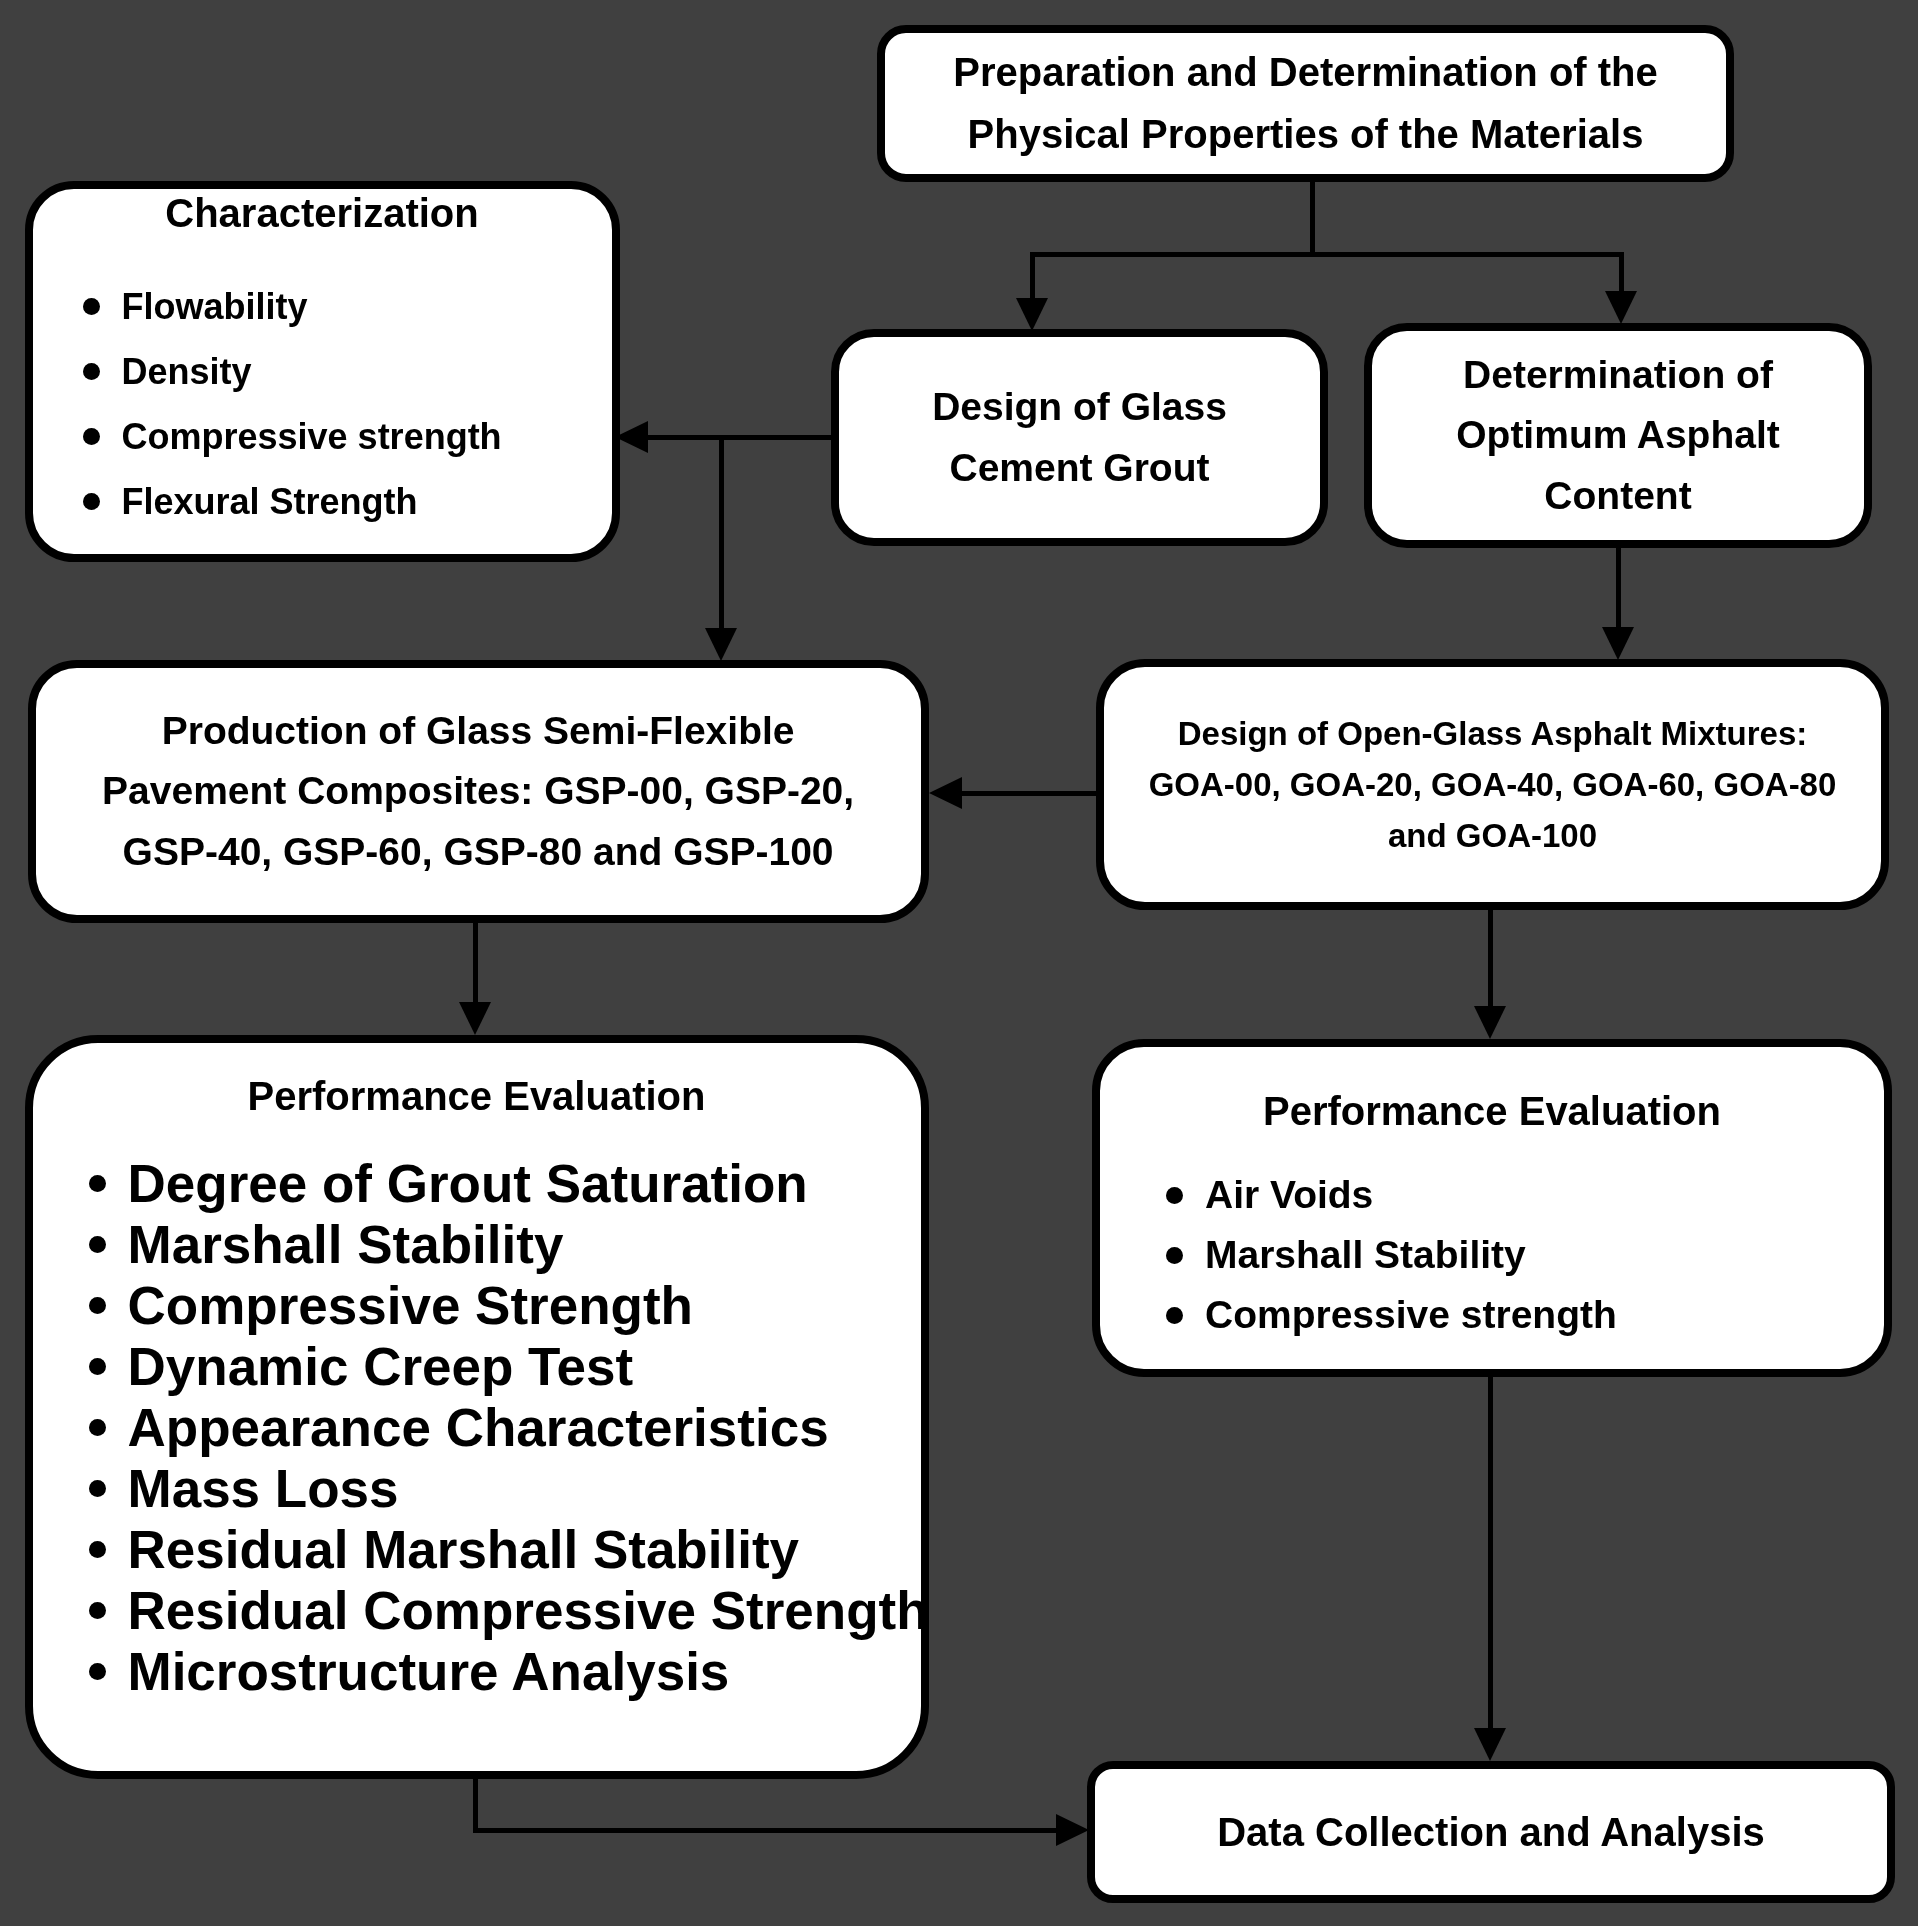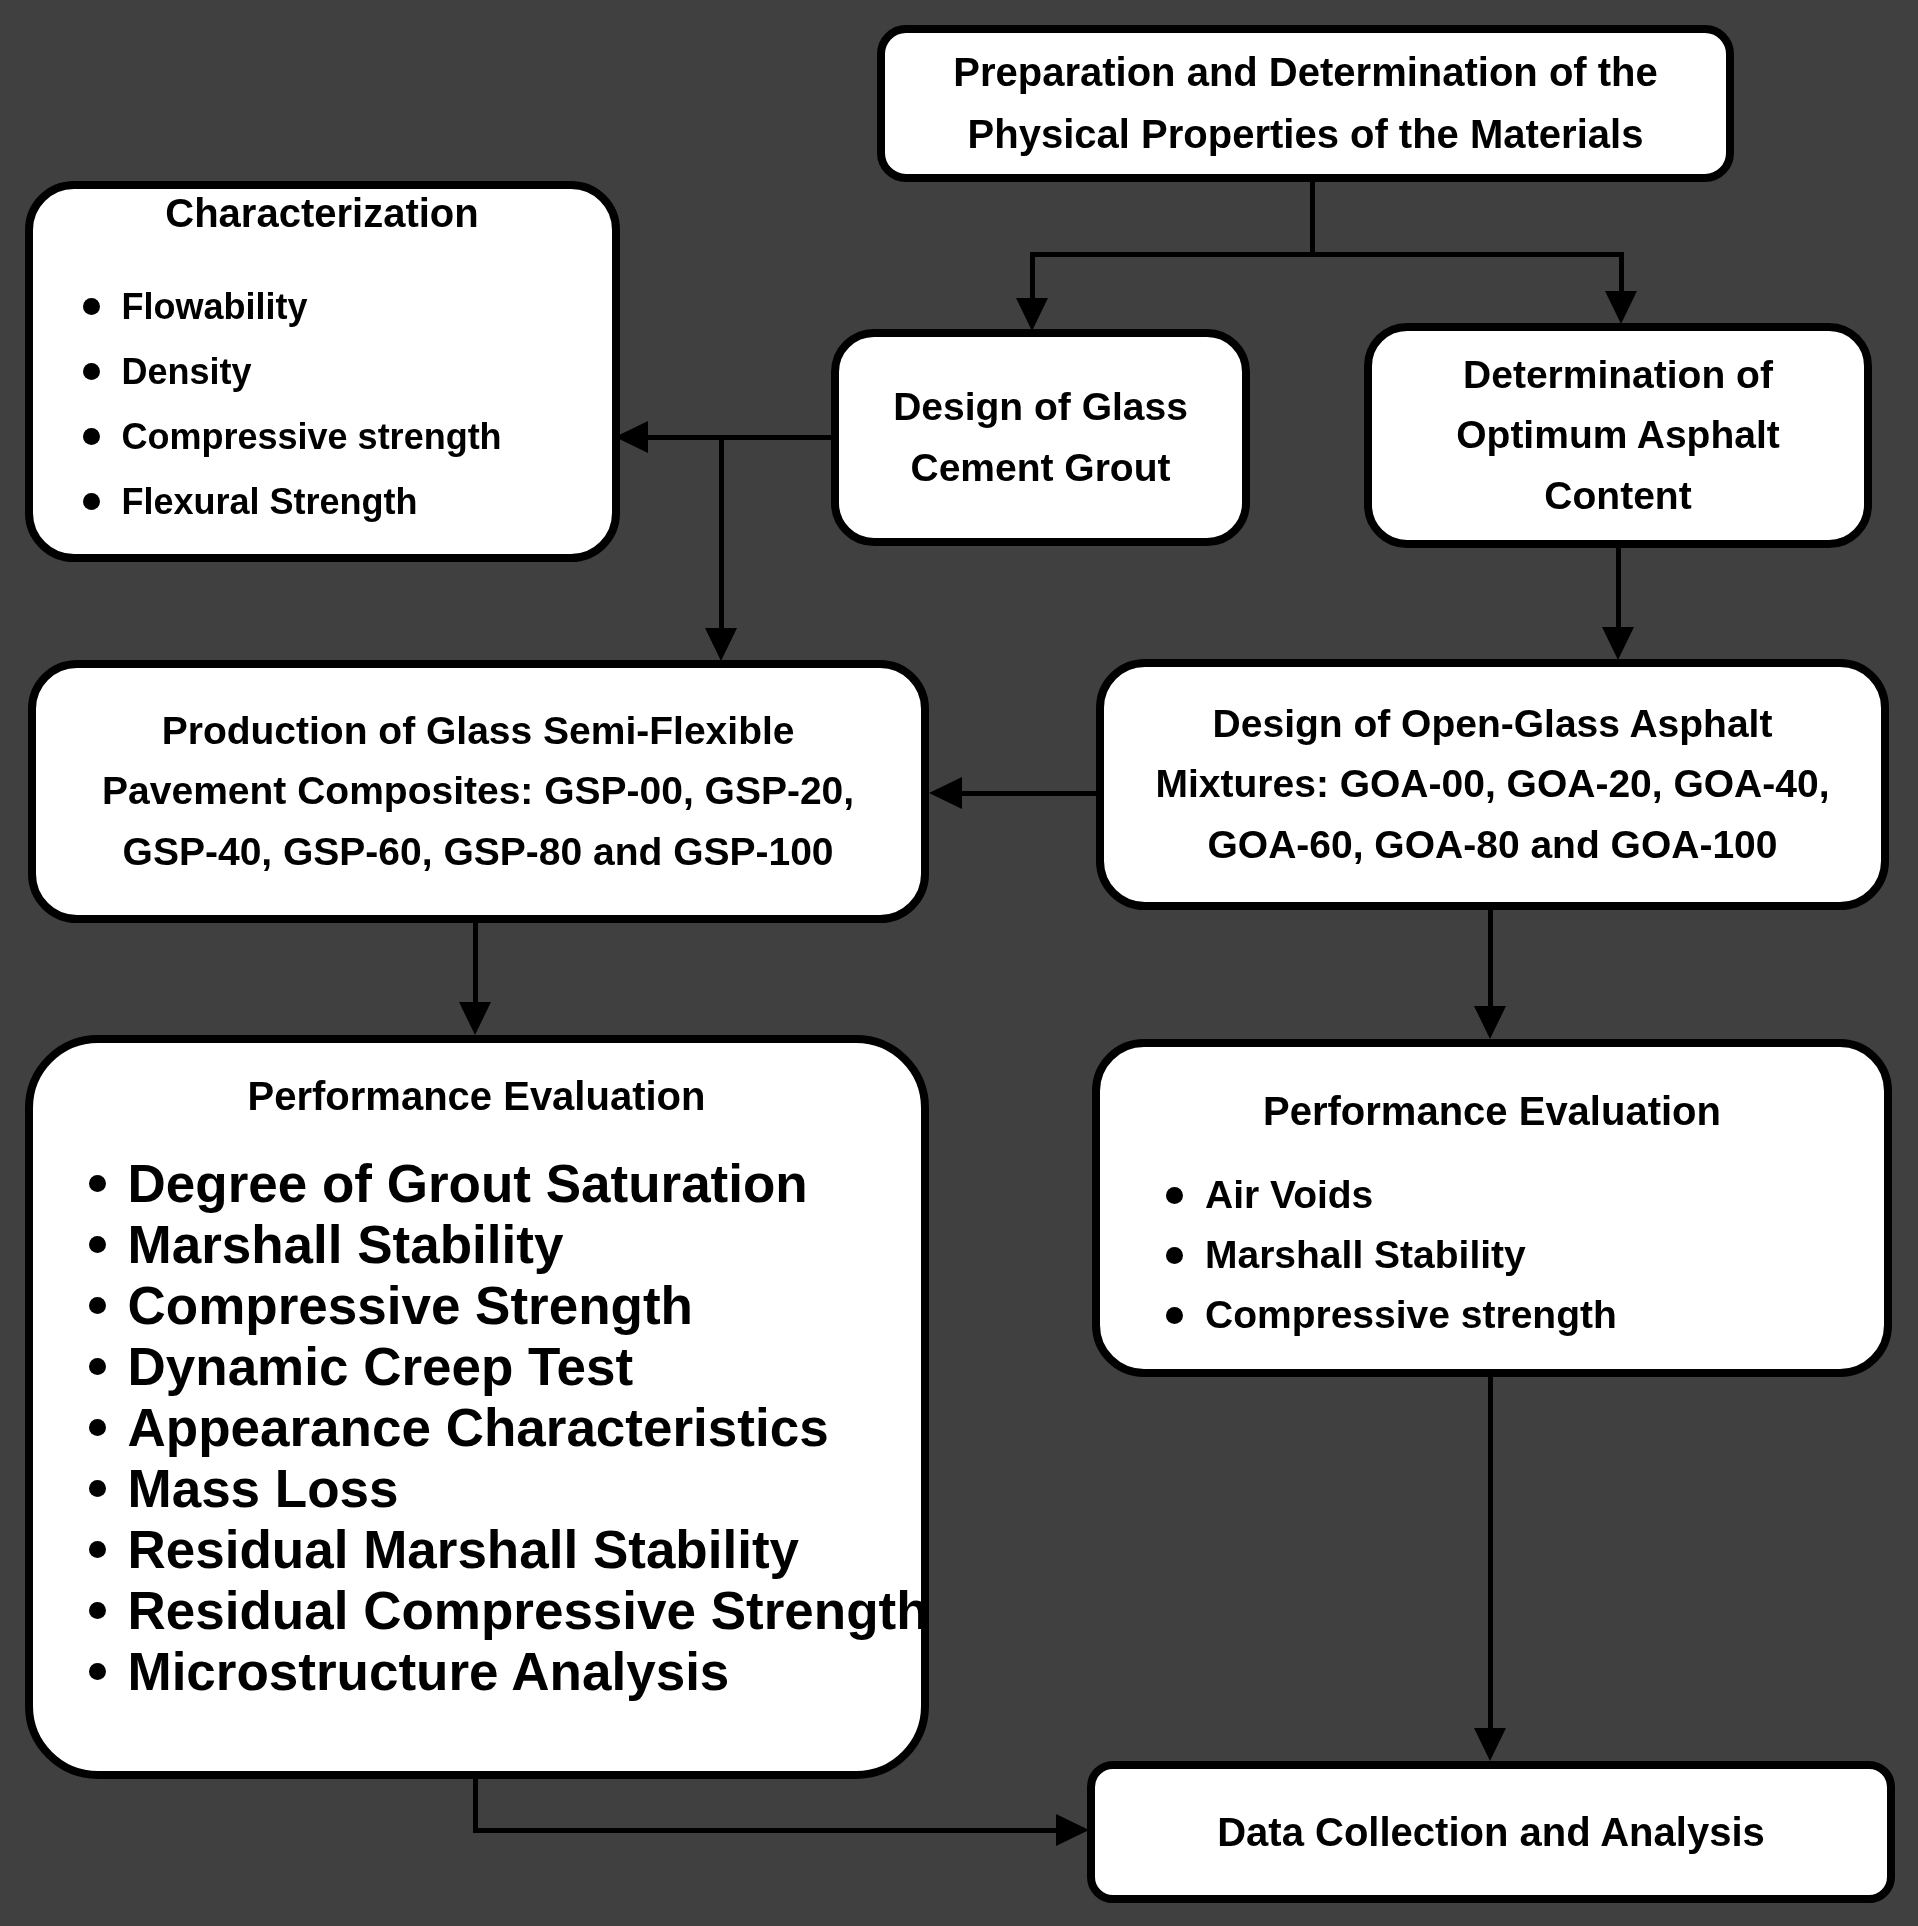--- a/index.html
+++ b/index.html
@@ -54,24 +54,24 @@
   .ah-left  { border-top: 16.5px solid transparent; border-bottom: 16.5px solid transparent; border-right: 33px solid #000000; }
   .ah-right { border-top: 16.5px solid transparent; border-bottom: 16.5px solid transparent; border-left: 33px solid #000000; }
 
   
   #box-preparation { left: 877px; top: 24.5px; width: 857px; height: 157px; border-radius: 29px; font-size: 40px; padding: 0 43px; }
   #box-characterization { left: 24.5px; top: 181px; width: 595px; height: 381px; border-radius: 49px; }
   #box-characterization .node-title { font-size: 40px; height: 49px; line-height: 49px; }
   #box-characterization .bullets { margin-top: 36px; padding-left: 50px; }
   #box-characterization .bullet-row { height: 65px; font-size: 36px; }
 
-  #box-design-grout { left: 831px; top: 329px; width: 419px; height: 217px; border-radius: 43px; font-size: 39px; padding: 0 24.5px; }
+  #box-design-grout { left: 831px; top: 329px; width: 497px; height: 217px; border-radius: 43px; font-size: 39px; padding: 0 24.5px; }
   #box-determination { left: 1364px; top: 323px; width: 508px; height: 225px; border-radius: 43px; font-size: 39px; padding: 0 24.5px; }
   #box-production-gsp { left: 27.6px; top: 660px; width: 901px; height: 263px; border-radius: 49px; font-size: 39px; padding: 0 32px; }
-  #box-design-goa { left: 1096px; top: 659px; width: 793px; height: 251px; border-radius: 49px; font-size: 39px; padding: 0 28px; }
+  #box-design-goa { left: 1096px; top: 659px; width: 793px; height: 251px; border-radius: 49px; font-size: 33px; padding: 0 28px; }
 
   #box-performance-gsp { left: 24.5px; top: 1035px; width: 904px; height: 744px; border-radius: 73px; padding-top: 29px; }
   #box-performance-gsp .node-title { font-size: 40px; height: 49px; line-height: 49px; }
   #box-performance-gsp .bullets { margin-top: 32px; padding-left: 56px; }
   #box-performance-gsp .bullet-row { height: 61px; font-size: 53px; }
 
   #box-performance-goa { left: 1092px; top: 1039px; width: 800px; height: 338px; border-radius: 52px; padding-top: 40px; }
   #box-performance-goa .node-title { font-size: 40px; height: 49px; line-height: 49px; }
   #box-performance-goa .bullets { margin-top: 29px; padding-left: 66px; }
   #box-performance-goa .bullet-row { height: 60px; font-size: 39px; }

